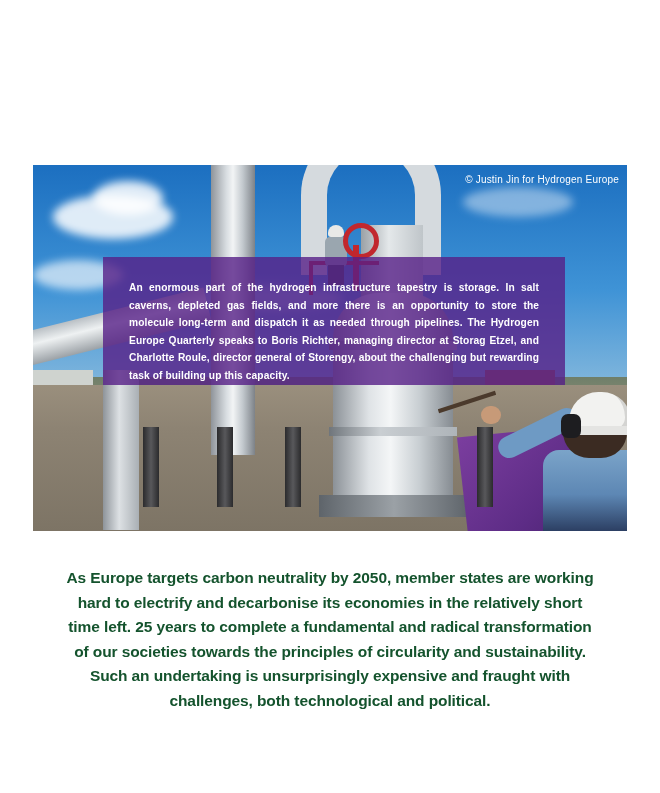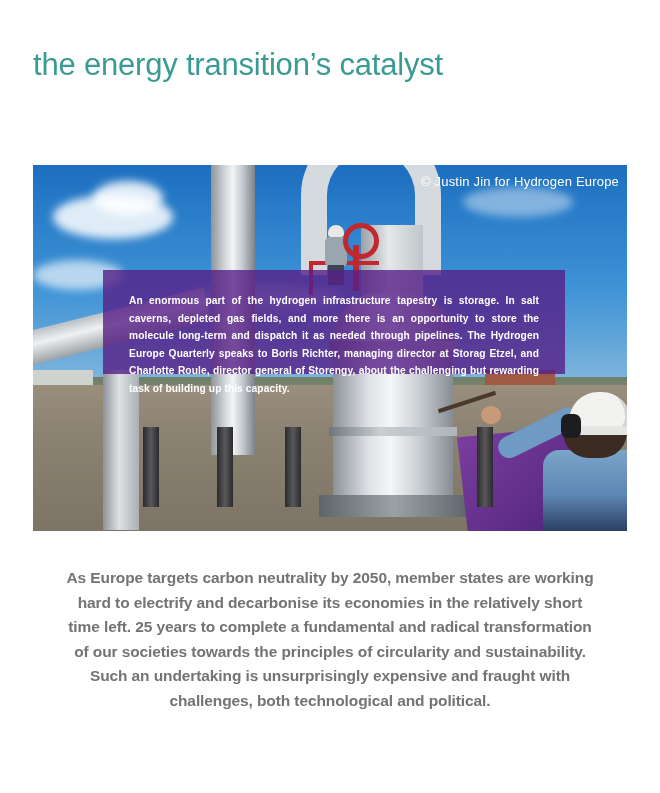--- a/index.html
+++ b/index.html
@@ -237,67 +237,66 @@
   .grass {
     position:absolute; left:0; top:63%; width:120px; height:26px;
     background:#6d7d52; opacity:.8;
   }
 
   
   .copyright {
     position: absolute;
     right: 8px;
     top: 9px;
-    font-size: 13px;
+    font-size: 10px;
     color: #ffffff;
     letter-spacing: 0.2px;
     font-family: "Liberation Sans", sans-serif;
   }
 
   
   .overlay {
     position: absolute;
     left: 70px;
-    top: 105px;
+    top: 92px;
     width: 462px;
-    height: 104px;
+    height: 128px;
     background: rgba(86, 31, 135, 0.80);
   }
   .overlay p {
     margin: 0;
     padding: 22px 26px 0 26px;
     color: #ffffff;
     font-size: 10.2px;
     line-height: 17.5px;
     font-weight: bold;
     text-align: justify;
     letter-spacing: 0.1px;
   }
 
   
   .lead {
     position: absolute;
     left: 60px;
     top: 566px;
     width: 540px;
     text-align: center;
-    color: #737373;
+    color: #14532d;
     font-size: 15.5px;
     line-height: 24.5px;
     font-weight: bold;
     letter-spacing: -0.1px;
   }
 </style>
 </head>
 <body>
 
 <div class="page">
 
   <div class="title-block">
-    <h2 class="title-line2">the energy transition’s catalyst</h2>
   </div>
 
   <div class="hero">
     <div class="sky"></div>
     <div class="cloud c1"></div>
     <div class="cloud c2"></div>
     <div class="cloud c3"></div>
     <div class="cloud c4"></div>
     <div class="cloud c5"></div>
 

